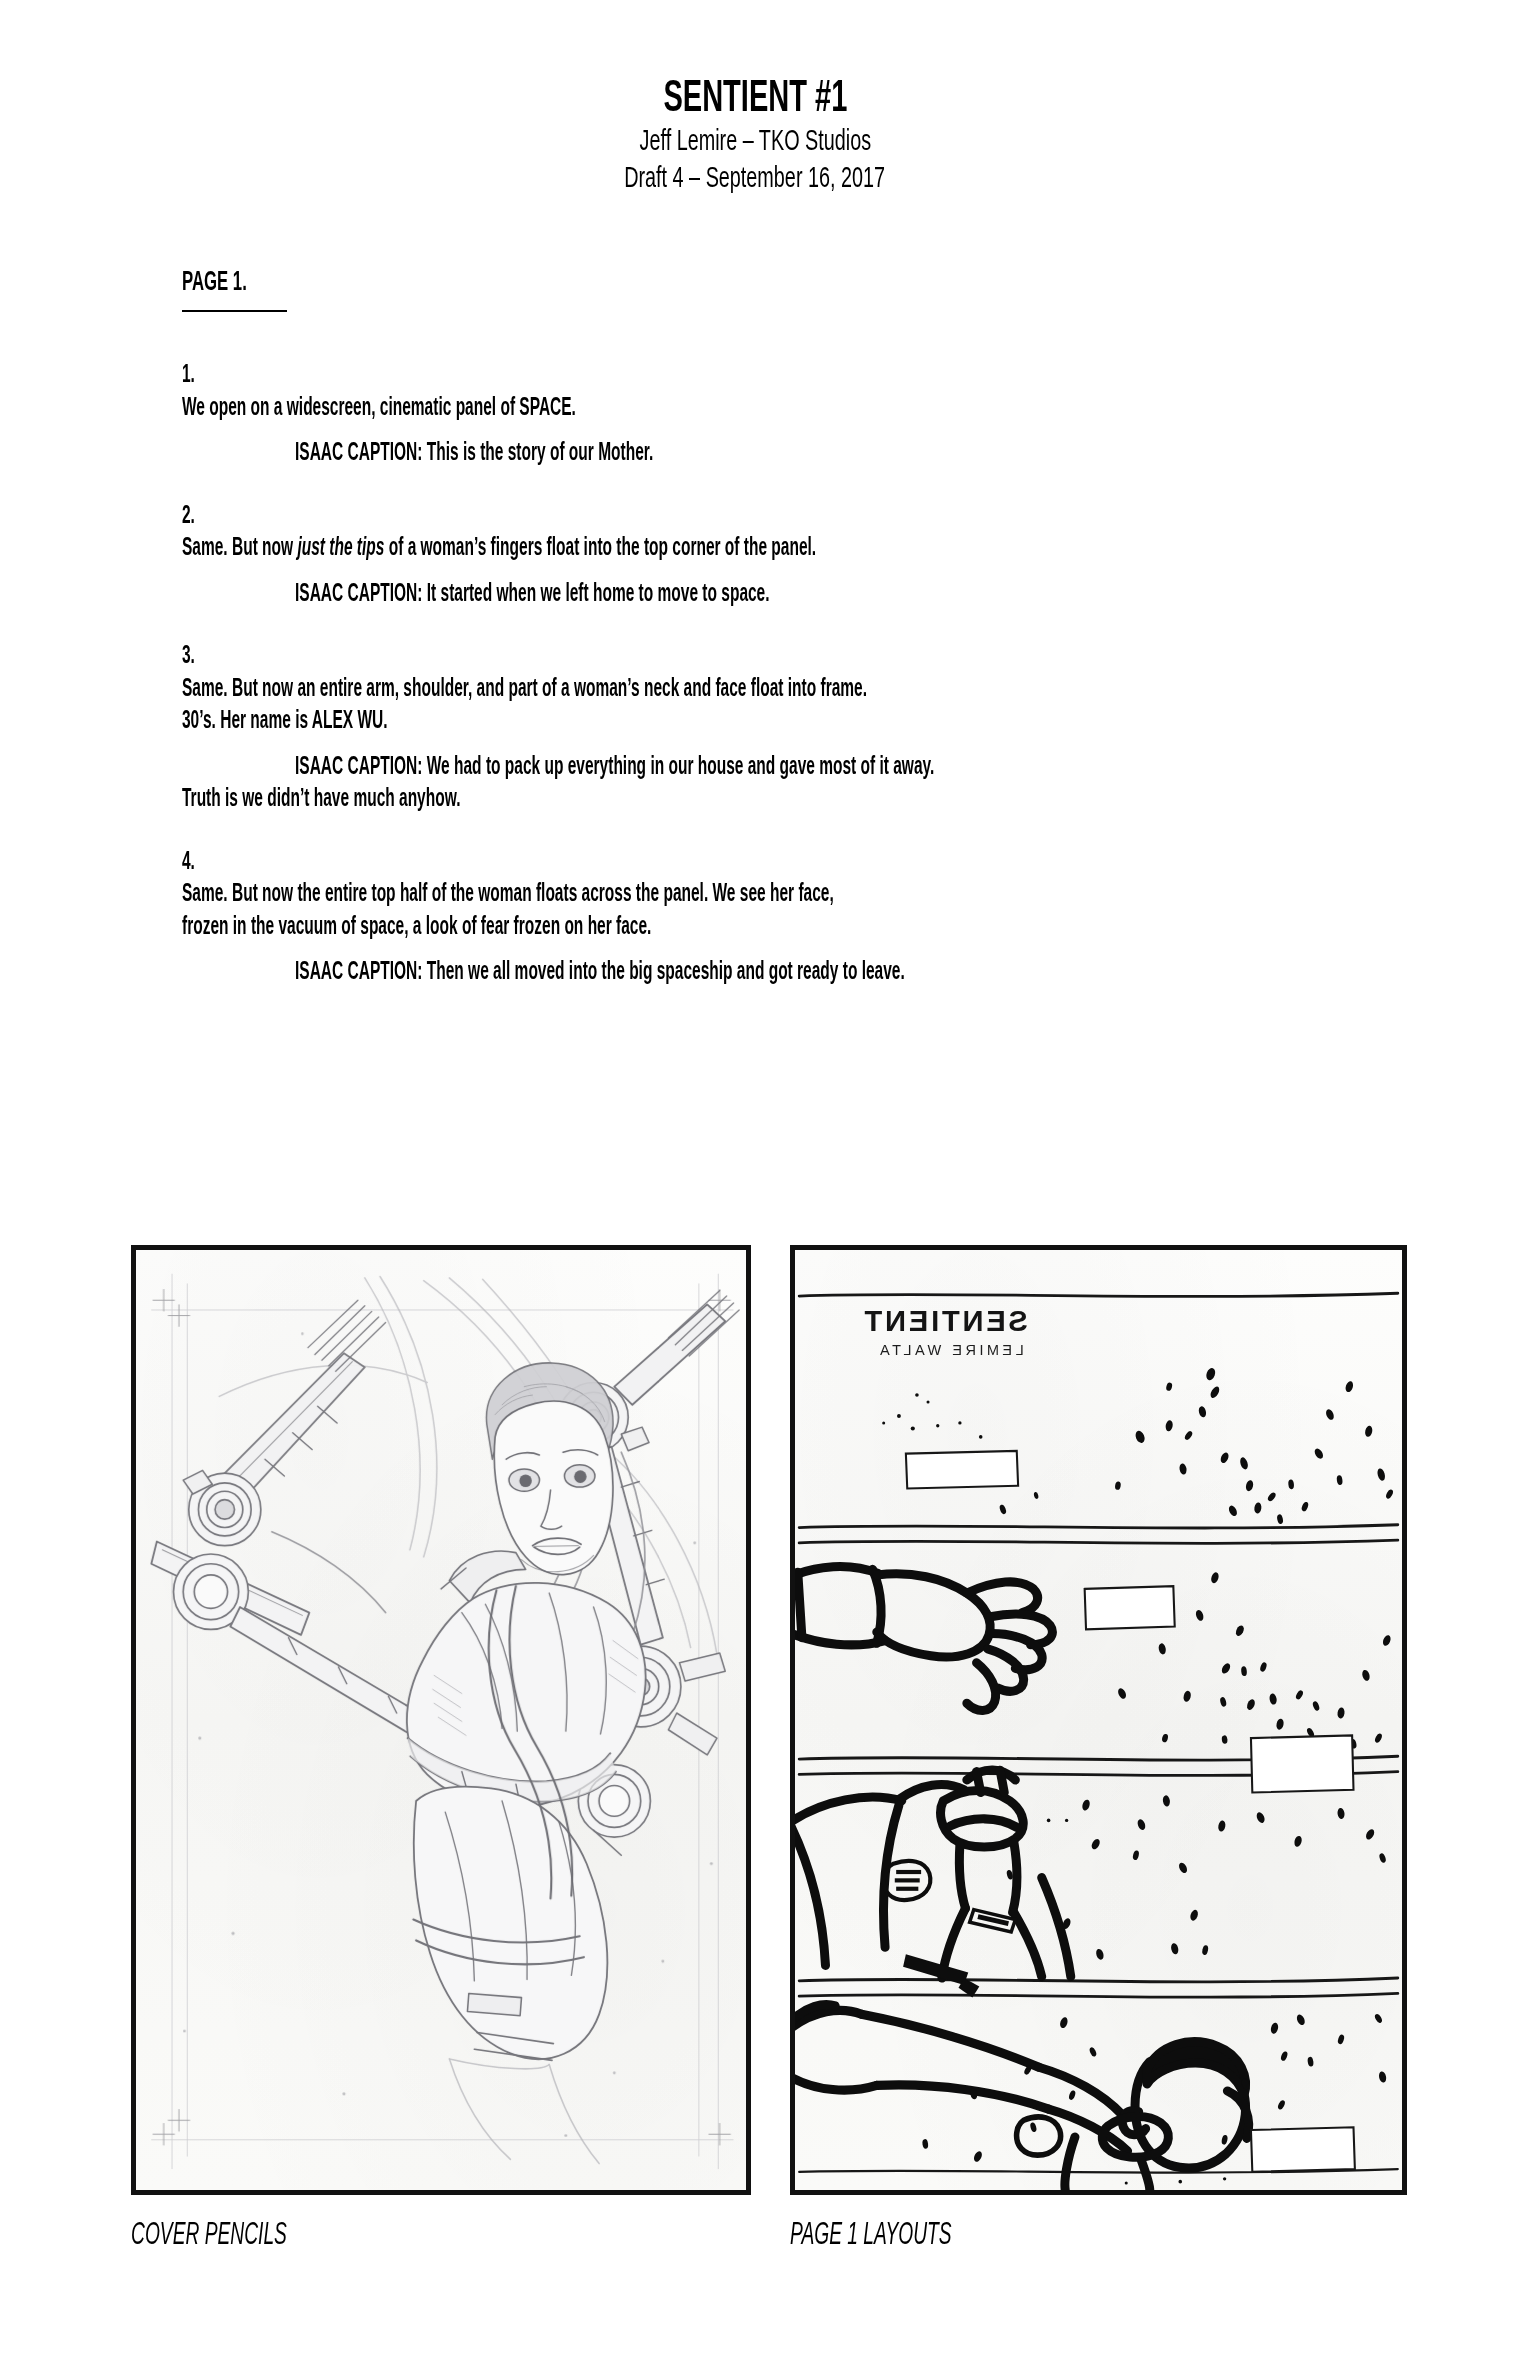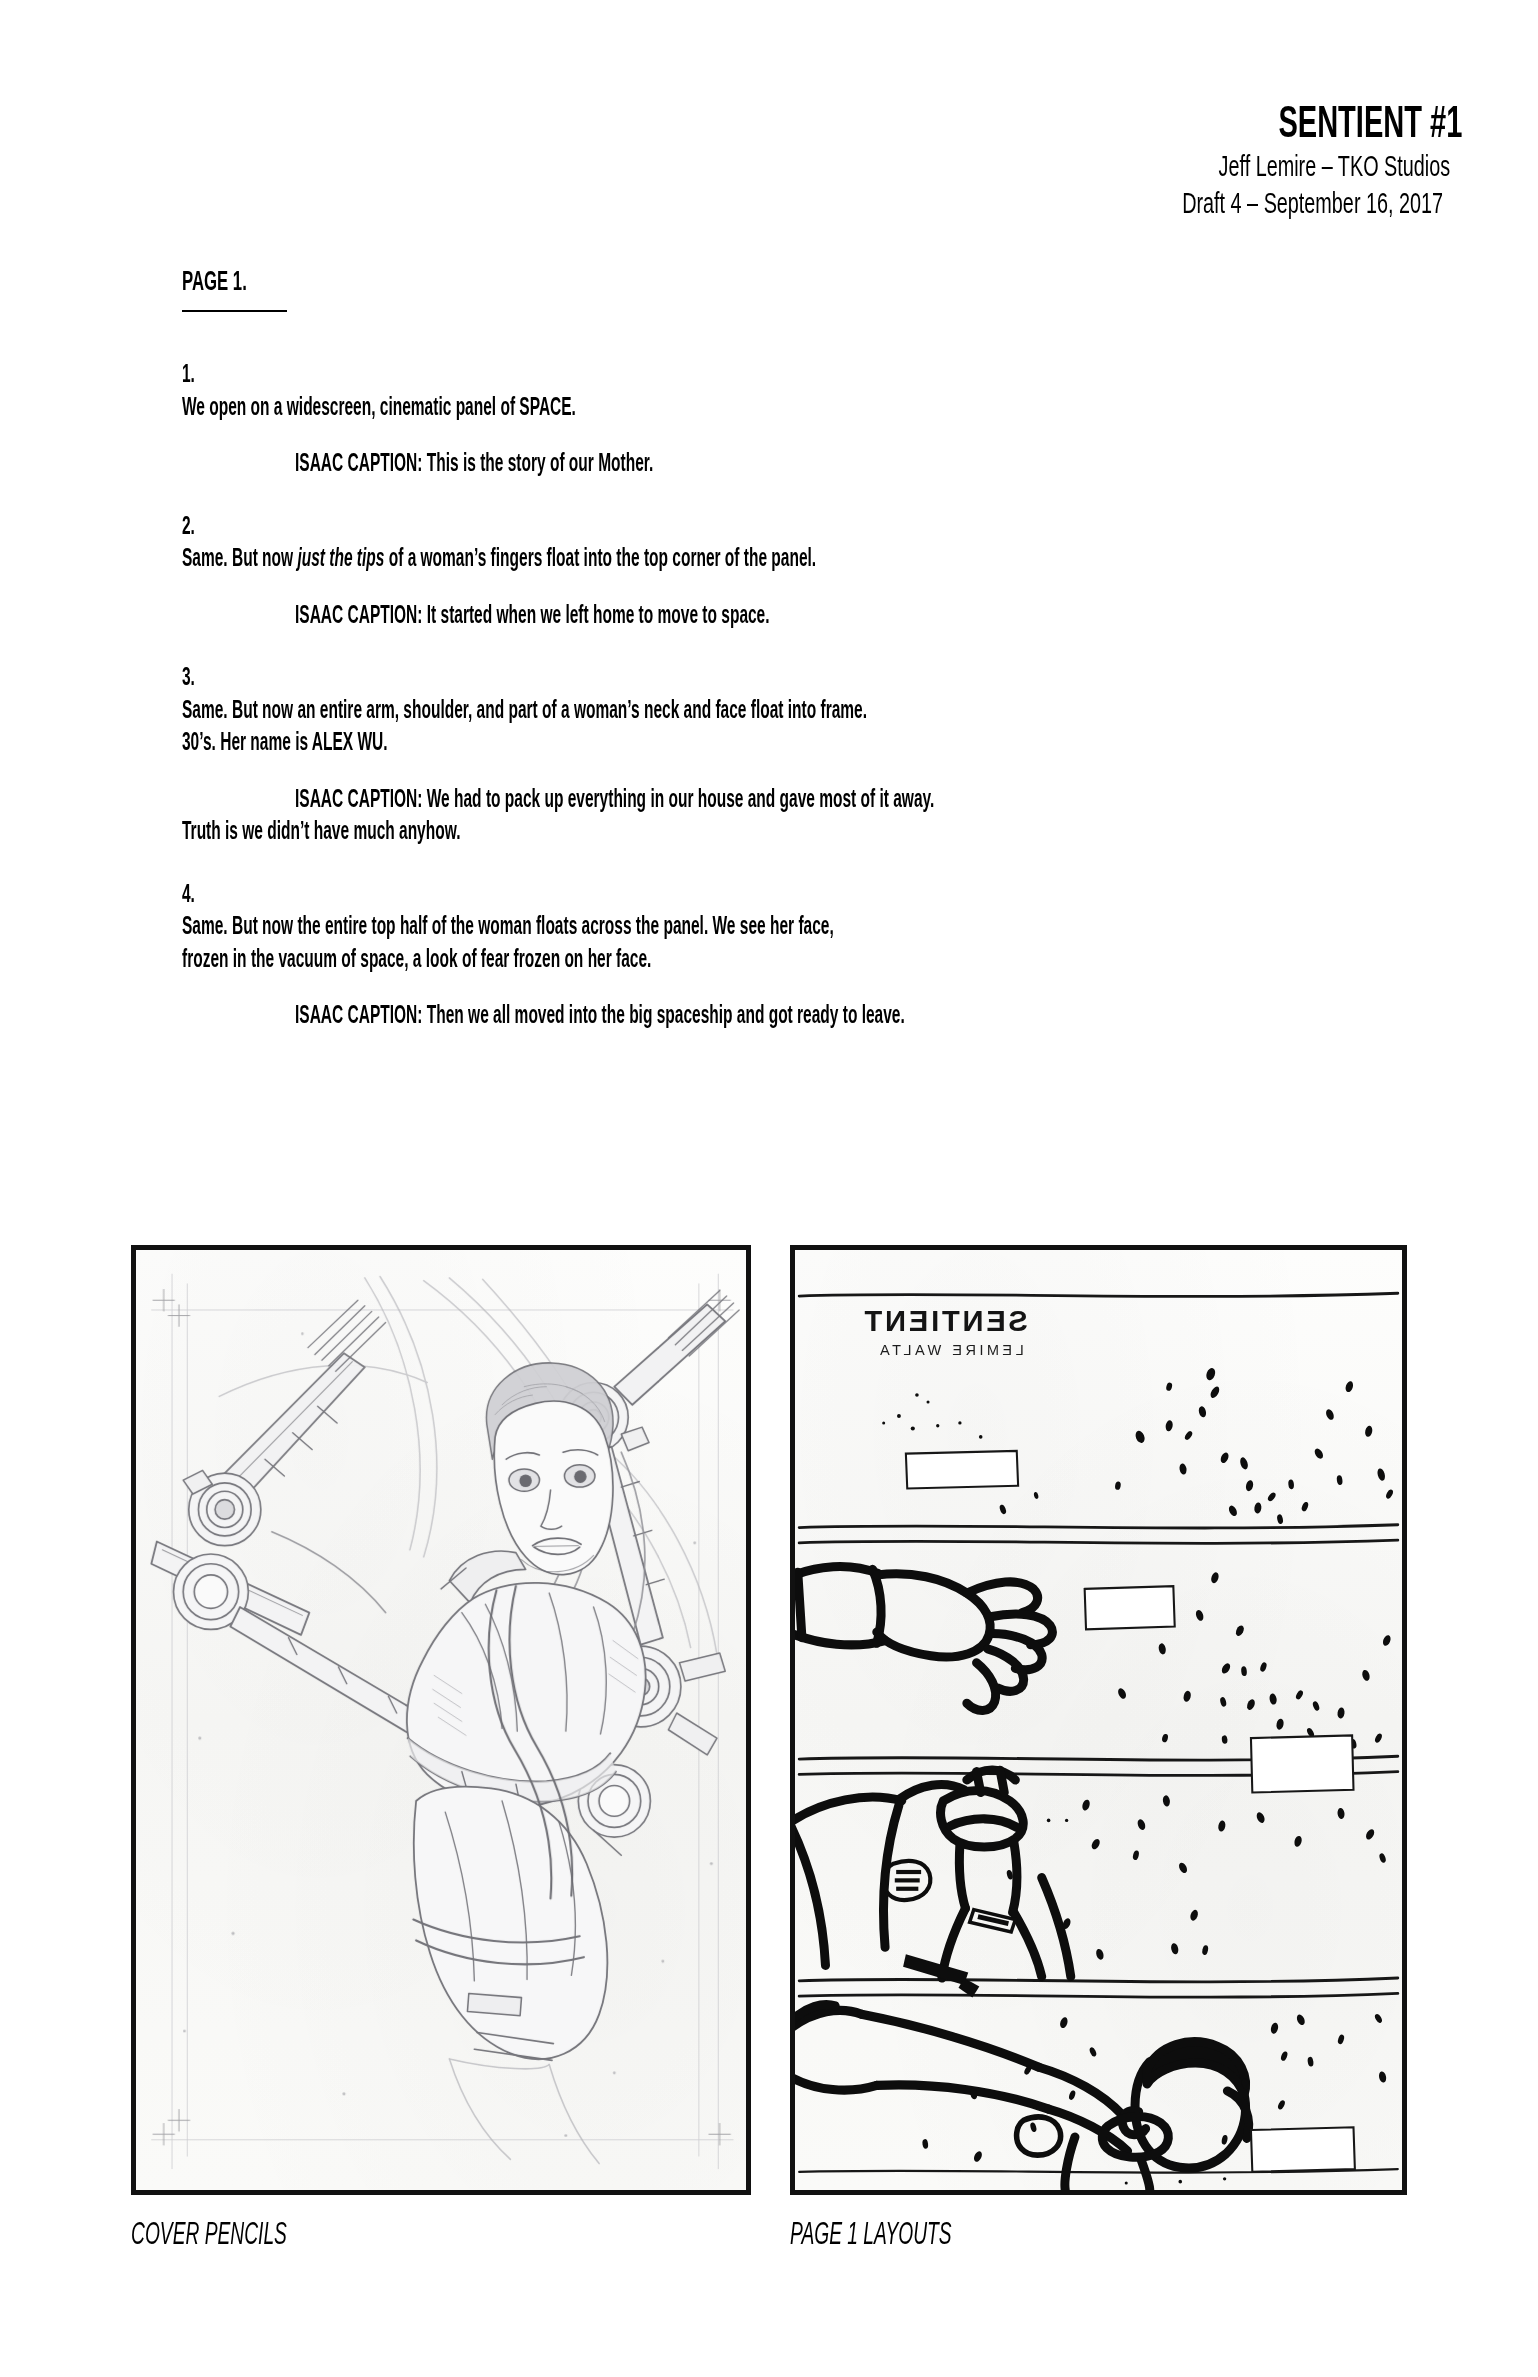--- a/index.html
+++ b/index.html
@@ -27,23 +27,23 @@
   .page {
     position: absolute;
     inset: 0;
     background: #fff;
   }
 
   
   .header {
     position: absolute;
     left: 0;
-    top: 100px;
+    top: 74px;
     width: 1510px;
-    text-align: right;
+    text-align: center;
   }
   .title-main {
     font-size: 44px;
     font-weight: 700;
     letter-spacing: 0px;
     line-height: 1.0;
     margin-bottom: 4.2px;
   }
   .title-sub {
     font-size: 30px;
@@ -84,21 +84,21 @@
   .panel-desc {
     font-size: 25px;
     font-weight: 400;
     line-height: 1.30;
   }
   .panel-desc .ital { font-style: italic; }
   .caption-block {
     font-size: 25px;
     font-weight: 400;
     line-height: 1.30;
-    margin-top: 24px;
+    margin-top: 13px;
   }
   .caption-block .indent { display: inline-block; width: 113px; }
 
   .ln { display: block; white-space: nowrap; font-weight: bold; }
   .ln .cond { transform-origin: left center; }
 
   
   .figures {
     position: absolute;
     left: 0;

